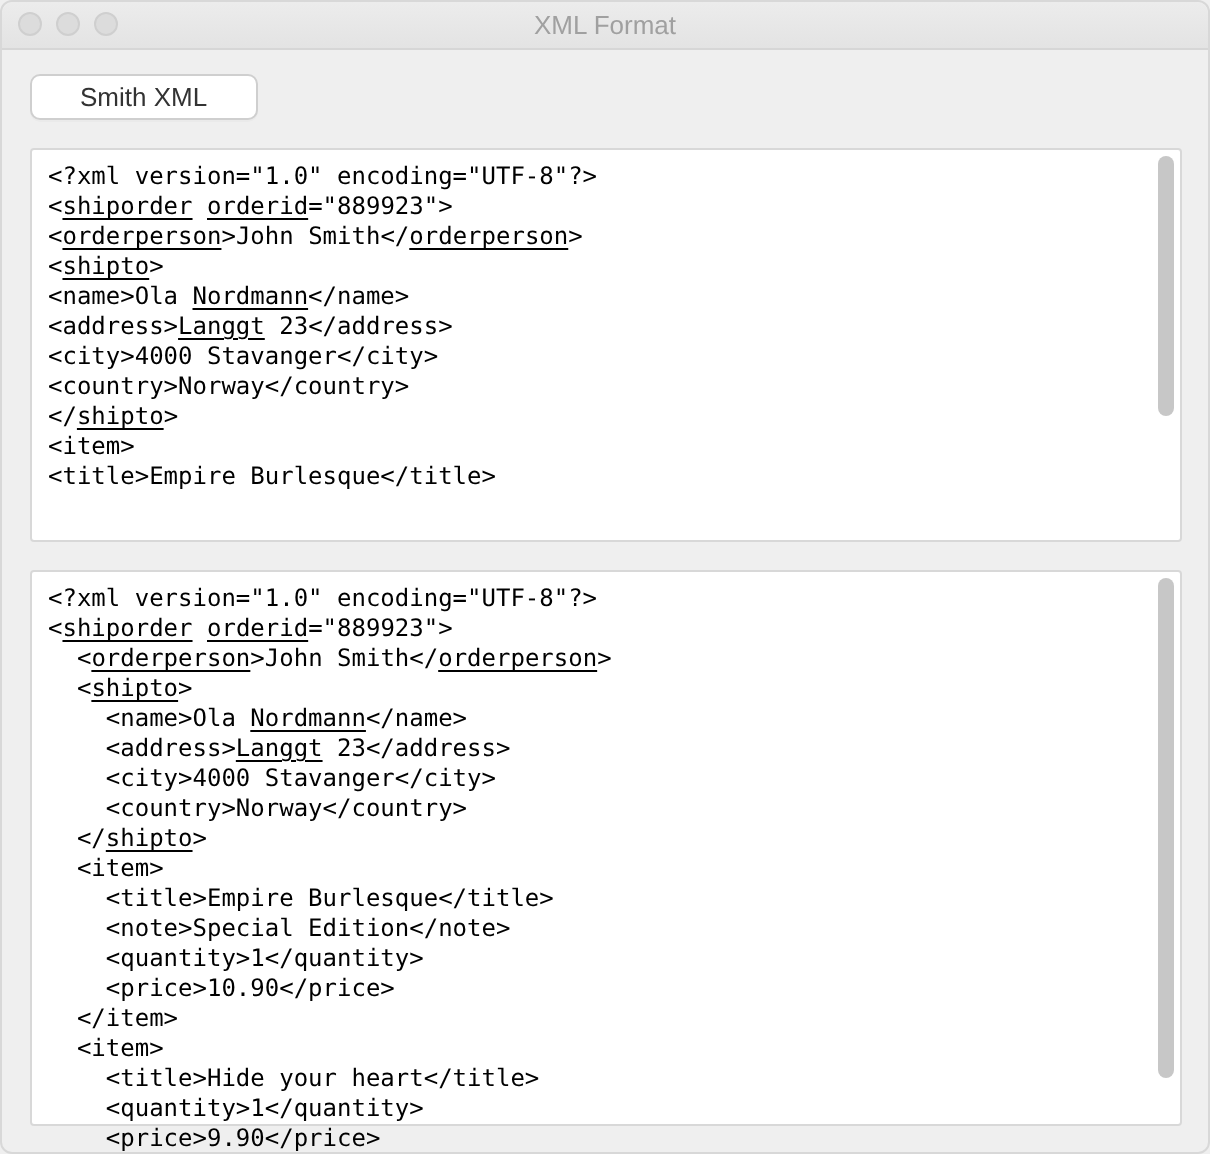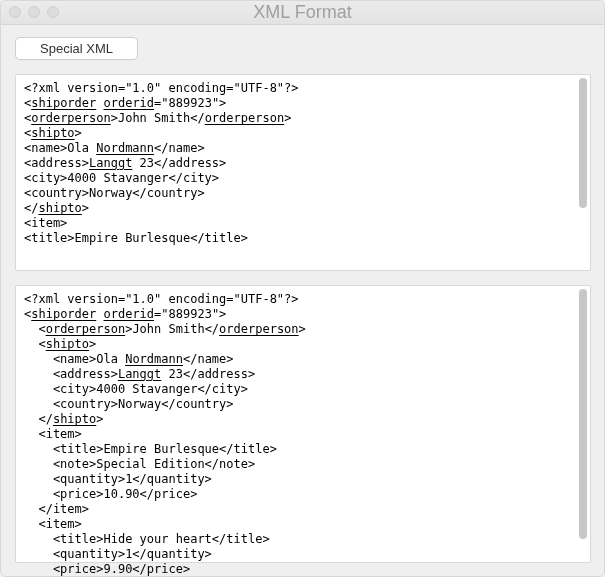--- a/index.html
+++ b/index.html
@@ -32,21 +32,21 @@
     position: absolute;
     left: 8px; top: 5px;
     display: flex; gap: 7px;
   }
   .dot {
     width: 12px; height: 12px; border-radius: 50%;
     background: #dcdcdc;
     border: 1px solid #cfcfcf;
   }
   .title {
-    font-size: 18px;
+    font-size: 13px;
     color: #a0a0a0;
     text-align: center;
   }
   .content {
     padding: 12px 14px 10px 14px;
   }
   .btn {
     display: inline-block;
     background: #fff;
     border: 1px solid #cfcfcf;
@@ -113,21 +113,21 @@
   <div class="titlebar">
     <div class="traffic">
       <div class="dot"></div>
       <div class="dot"></div>
       <div class="dot"></div>
     </div>
     <div class="title">XML Format</div>
   </div>
 
   <div class="content">
-    <button class="btn">Special XML</button>
+    <button class="btn">Smith XML</button>
 
     <div class="pane top">
       <div class="code" id="code-top"><div><span>&lt;?xml version="1.0" encoding="UTF-8"?&gt;</span></div><div><span>&lt;</span><span class="sq">shiporder</span><span> </span><span class="sq">orderid</span><span>="889923"&gt;</span></div><div><span>&lt;</span><span class="sq">orderperson</span><span>&gt;John Smith&lt;/</span><span class="sq">orderperson</span><span>&gt;</span></div><div><span>&lt;</span><span class="sq">shipto</span><span>&gt;</span></div><div><span>&lt;name&gt;Ola </span><span class="sq">Nordmann</span><span>&lt;/name&gt;</span></div><div><span>&lt;address&gt;</span><span class="sq">Langgt</span><span> 23&lt;/address&gt;</span></div><div><span>&lt;city&gt;4000 Stavanger&lt;/city&gt;</span></div><div><span>&lt;country&gt;Norway&lt;/country&gt;</span></div><div><span>&lt;/</span><span class="sq">shipto</span><span>&gt;</span></div><div><span>&lt;item&gt;</span></div><div><span>&lt;title&gt;Empire Burlesque&lt;/title&gt;</span></div></div>
       <div class="scrollbar-track">
         <div class="scrollbar-thumb"></div>
       </div>
     </div>
 
     <div class="pane bottom">
       <div class="code" id="code-bottom"><div><span>&lt;?xml version="1.0" encoding="UTF-8"?&gt;</span></div><div><span>&lt;</span><span class="sq">shiporder</span><span> </span><span class="sq">orderid</span><span>="889923"&gt;</span></div><div><span>  &lt;</span><span class="sq">orderperson</span><span>&gt;John Smith&lt;/</span><span class="sq">orderperson</span><span>&gt;</span></div><div><span>  &lt;</span><span class="sq">shipto</span><span>&gt;</span></div><div><span>    &lt;name&gt;Ola </span><span class="sq">Nordmann</span><span>&lt;/name&gt;</span></div><div><span>    &lt;address&gt;</span><span class="sq">Langgt</span><span> 23&lt;/address&gt;</span></div><div><span>    &lt;city&gt;4000 Stavanger&lt;/city&gt;</span></div><div><span>    &lt;country&gt;Norway&lt;/country&gt;</span></div><div><span>  &lt;/</span><span class="sq">shipto</span><span>&gt;</span></div><div><span>  &lt;item&gt;</span></div><div><span>    &lt;title&gt;Empire Burlesque&lt;/title&gt;</span></div><div><span>    &lt;note&gt;Special Edition&lt;/note&gt;</span></div><div><span>    &lt;quantity&gt;1&lt;/quantity&gt;</span></div><div><span>    &lt;price&gt;10.90&lt;/price&gt;</span></div><div><span>  &lt;/item&gt;</span></div><div><span>  &lt;item&gt;</span></div><div><span>    &lt;title&gt;Hide your heart&lt;/title&gt;</span></div><div><span>    &lt;quantity&gt;1&lt;/quantity&gt;</span></div><div><span>    &lt;price&gt;9.90&lt;/price&gt;</span></div></div>

